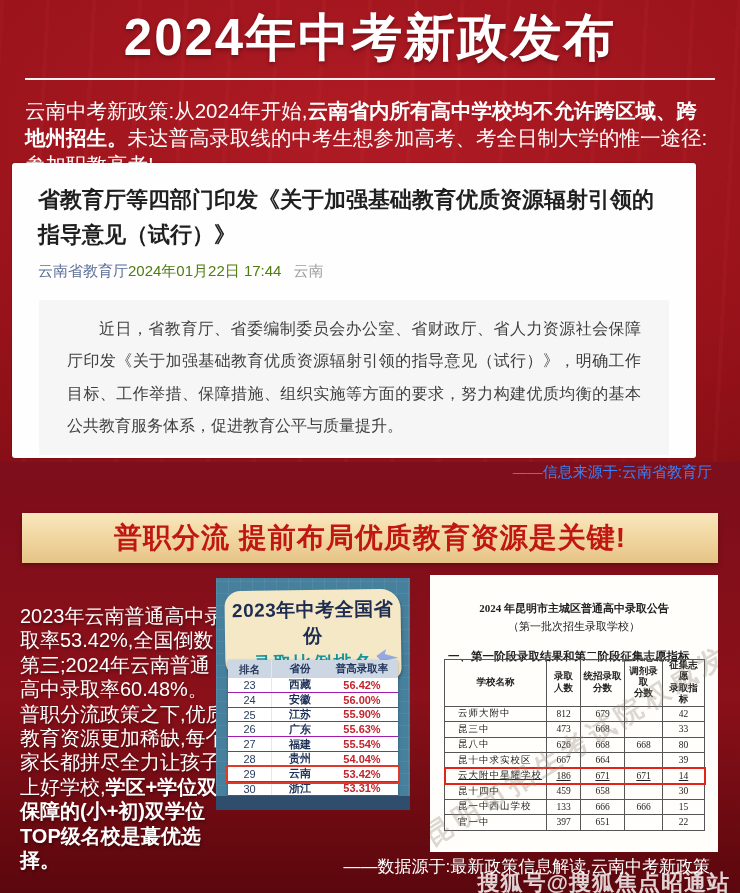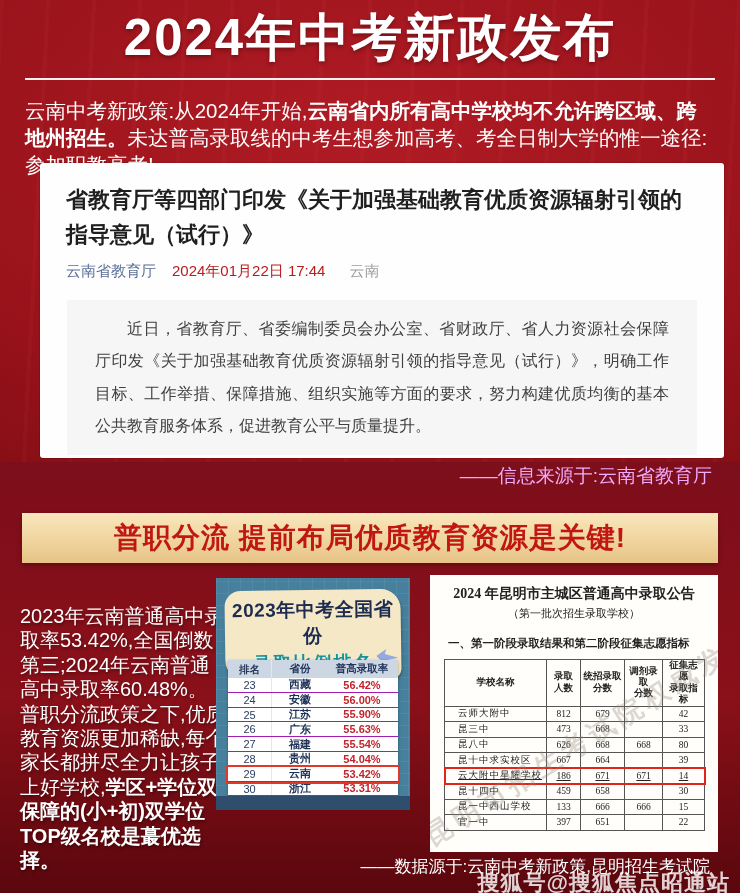--- a/index.html
+++ b/index.html
@@ -23,36 +23,36 @@
     font-size:51px;font-weight:bold;color:#fff;letter-spacing:2px;
     text-shadow:0 2px 4px rgba(0,0,0,0.35);
   }
   .divider{position:absolute;top:78px;left:25px;width:690px;height:2px;background:#f7f2f1;}
   .intro{
     position:absolute;top:97px;left:25px;width:692px;
     font-size:20.5px;line-height:1.32;color:#fff;
   }
   .intro b{font-weight:bold;}
   .news-card{
-    position:absolute;top:163px;left:40px;width:684px;height:295px;
+    position:absolute;top:163px;left:12px;width:684px;height:295px;
     background:#fefefe;border-radius:3px;padding:19px 26px;
     box-shadow:0 0 0 1px rgba(0,0,0,0.10);
   }
   .card-title{font-size:22px;font-weight:600;color:#1f1f1f;line-height:1.6;}
   .card-meta{margin-top:10px;font-size:15px;}
-  .meta-source{color:#5b6e96;margin-right:16px;}
-  .meta-date{color:#b91c1c;margin-right:24px;}
+  .meta-source{color:#5b6e96;}
+  .meta-date{color:#4d7c0f;margin-right:12px;}
   .meta-region{color:#9d9d9d;}
   .card-quote{
     position:absolute;left:27px;right:27px;top:137px;bottom:3px;
     background:#f6f6f6;padding:13px 28px;
     font-size:16px;line-height:2.02;color:#3f3f3f;
     text-align:justify;text-indent:2em;overflow:hidden;
   }
-  .caption1{position:absolute;top:463px;right:28px;font-size:19px;color:#f0abfc;}
+  .caption1{position:absolute;top:463px;right:28px;font-size:15px;color:#3b82f6;}
   .banner{
     position:absolute;top:513px;left:22px;width:696px;height:50px;
     background:linear-gradient(180deg,#f9e7bc 0%,#f0d49e 55%,#e6c386 100%);
     display:flex;align-items:center;justify-content:center;
     font-size:28px;font-weight:bold;color:#c01713;letter-spacing:1px;
     box-shadow:0 2px 5px rgba(0,0,0,0.3);
   }
   .left-col{
     position:absolute;top:604px;left:20px;width:206px;
     font-size:20px;line-height:1.22;color:#fff;
@@ -90,21 +90,21 @@
   .rc-prov{width:56px;color:#1e3158;font-weight:bold;}
   .rc-rate{width:68px;color:#c2242c;font-weight:bold;}
   .rank-header .rc-prov,.rank-header .rc-rate{color:#20345c;}
   .rank-row.highlight{outline:2px solid #e0392a;z-index:2;}
   .navy-band{position:absolute;bottom:0;left:0;width:100%;height:14px;background:#2f4d6d;}
   
   .right-panel{
     position:absolute;top:575px;left:430px;width:288px;height:277px;
     background:#fffefb;font-family:"Liberation Serif",serif;color:#222;overflow:hidden;
   }
-  .rp-title{margin-top:10px;text-align:center;font-size:14px;font-weight:bold;}
+  .rp-title{margin-top:26px;text-align:center;font-size:11px;font-weight:bold;}
   .rp-subtitle{text-align:center;font-size:11px;margin-top:3px;}
   .rp-section{margin:15px 0 0 18px;font-size:11.5px;font-weight:bold;}
   .adm-table{
     position:absolute;left:14px;top:84px;width:260px;
     border-collapse:collapse;font-size:9.5px;table-layout:fixed;
   }
   .adm-table th,.adm-table td{border:1px solid #555;padding:0 2px;text-align:center;height:15.5px;overflow:hidden;}
   .adm-table th{height:27px;font-weight:bold;white-space:pre-line;line-height:1.2;}
   .adm-table td.school{text-align:left;padding-left:13px;letter-spacing:1px;}
   .adm-table tr.adm-highlight{outline:2px solid #e02418;outline-offset:-1px;text-decoration:underline;}
@@ -289,15 +289,15 @@
             <td>397</td>
             <td>651</td>
             <td></td>
             <td>22</td>
           </tr>
         </tbody>
     </table>
     <div class="rp-watermark">昆明市招生考试院权威发布</div>
   </div>
 
-  <div class="caption2">——数据源于:云南中考新政策,昆明招生考试院</div>
+  <div class="caption2">——数据源于:最新政策信息解读,云南中考新政策</div>
   <div class="sohu">搜狐号@搜狐焦点昭通站</div>
 </div>
 
 </body></html>

